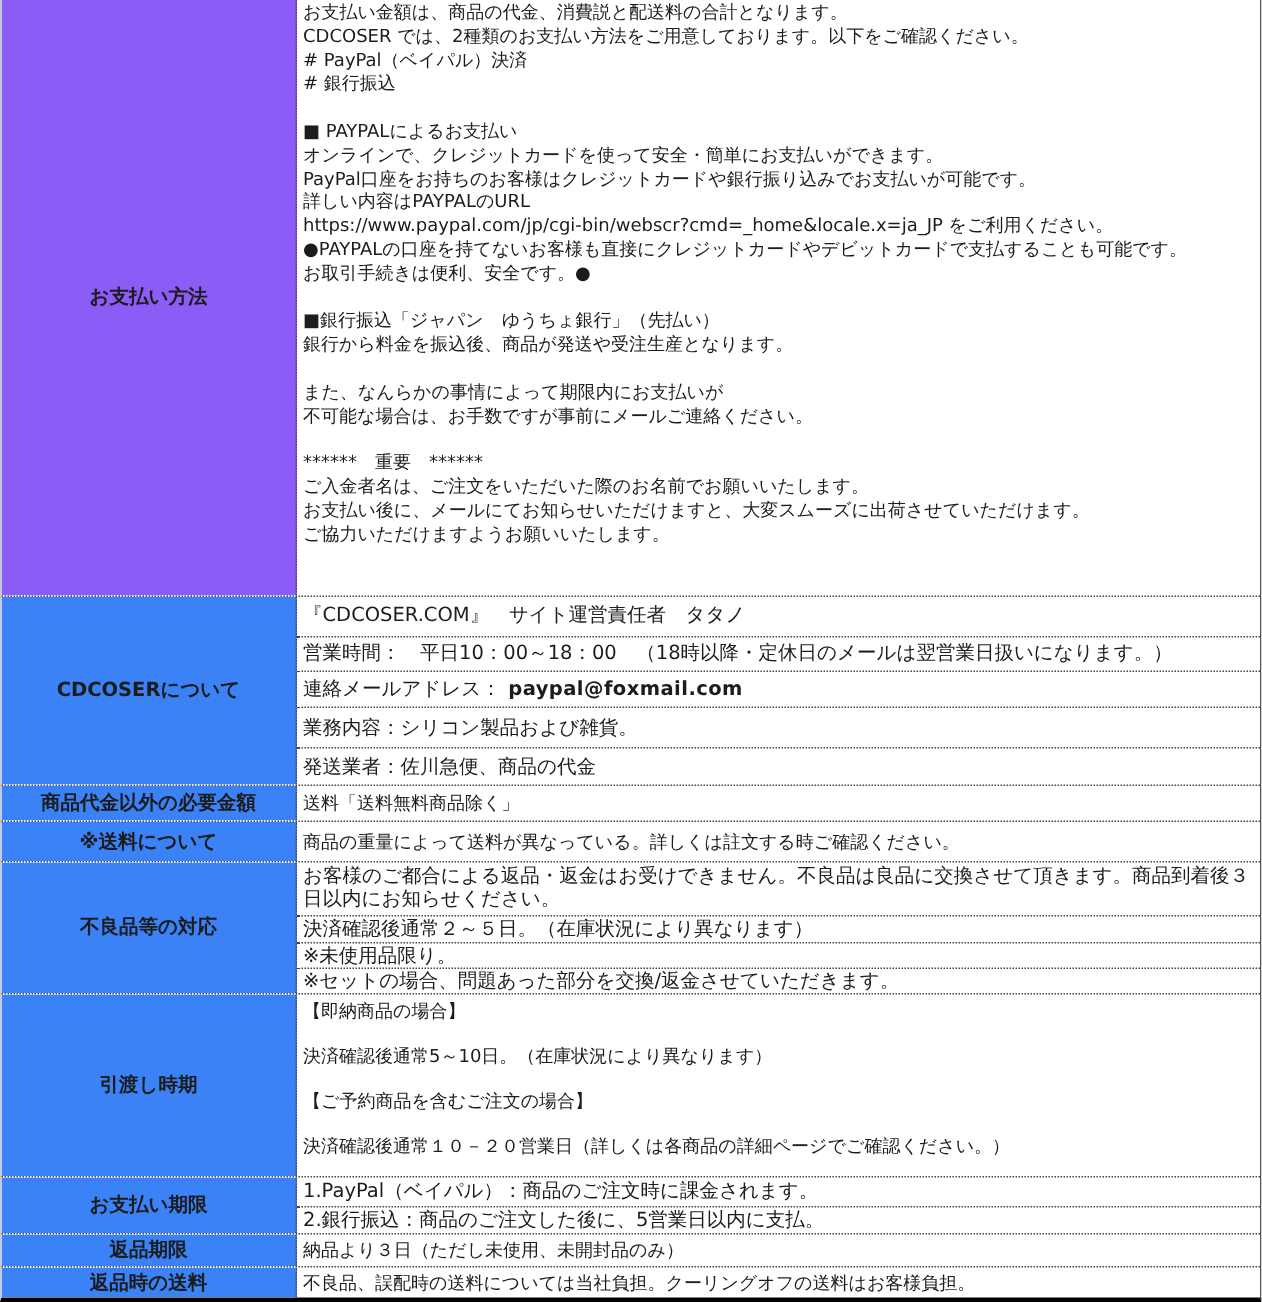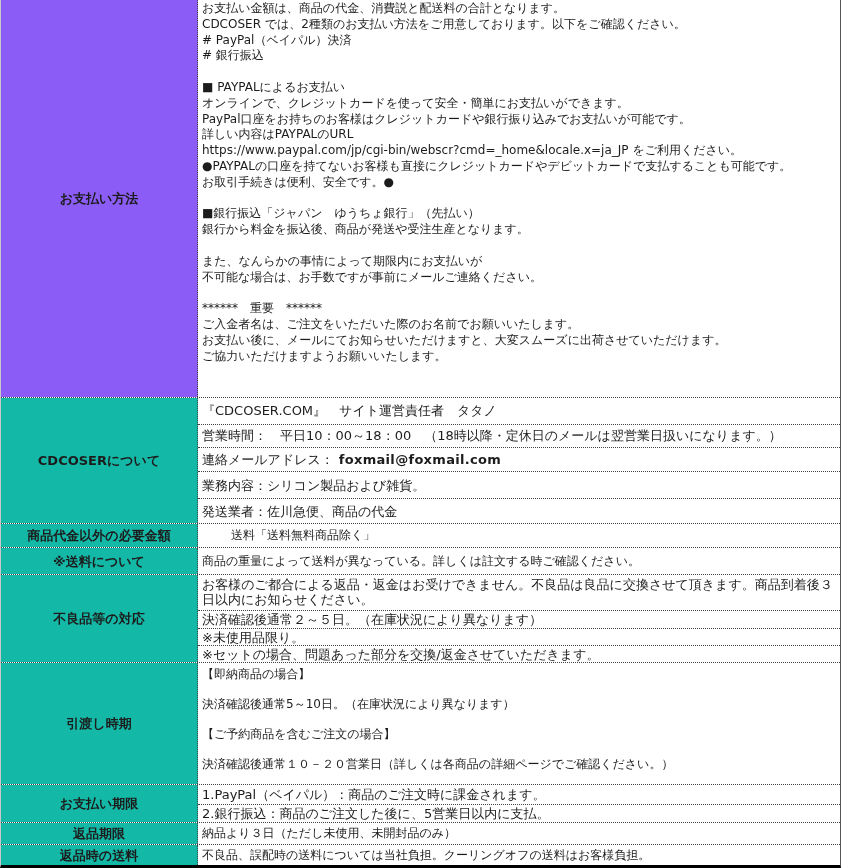--- a/index.html
+++ b/index.html
@@ -13,36 +13,36 @@
     width: 100%; height: 100%;
     display: flex; flex-direction: column;
     border-left: 1px solid #c9c9c9;
     border-right: 1px solid #555;
     border-bottom: 3px solid #000;
   }
   .row { display: flex; width: 100%; overflow: hidden; }
   .row + .row { border-top: 1px dotted #444; }
   .th {
     width: 197px; flex: 0 0 197px;
-    background: #14b8a6;
+    background: #3b82f6;
     border-right: 1px dotted #444;
     display: flex; align-items: center; justify-content: center;
     font-weight: bold; font-size: 13px; text-align: center;
     line-height: 15px; padding: 0 4px;
   }
   .th.white { background: #8b5cf6; }
   .td {
     flex: 1; font-size: 12px; overflow: hidden;
     padding: 1px 3px 0 4px;
   }
   .pre { white-space: pre-line; }
   .r1 { height: 397px; }
   .r1 .td { line-height: 15.8px; }
   .r2 { height: 127px; }
-  .r3 { height: 24px; gap: 29px; }
+  .r3 { height: 24px; }
   .r4 { height: 27px; }
   .r5 { height: 88px; }
   .r6 { height: 122px; }
   .r6 .td { line-height: 15px; padding-top: 4px; }
   .r7 { height: 38px; }
   .r8 { height: 22px; }
   .r9 { height: 21px; }
   .subs { flex: 1; display: flex; flex-direction: column; overflow: hidden; }
   .sub {
     font-size: 13px; padding: 0 3px 0 4px;
@@ -94,21 +94,21 @@
 ご協力いただけますようお願いいたします。</div>
     </div>
 
     <div class="row r2">
       <div class="th">CDCOSERについて</div>
       <div class="subs">
         <div class="sub h26">『CDCOSER.COM』　サイト運営責任者　タタノ</div>
         <div class="sub h24">営業時間：　平日10：00～18：00　（18時以降・定休日のメールは翌営業日扱いになります。）</div>
         <div class="sub h24">
             <span>連絡メールアドレス：</span>
-            <span class="email">foxmail@foxmail.com</span>
+            <span class="email">paypal@foxmail.com</span>
           </div>
         <div class="sub h27">業務内容：シリコン製品および雑貨。</div>
         <div class="sub h25">発送業者：佐川急便、商品の代金</div>
       </div>
     </div>
 
     <div class="row r3">
       <div class="th">商品代金以外の必要金額</div>
       <div class="td center">送料「送料無料商品除く」</div>
     </div>

